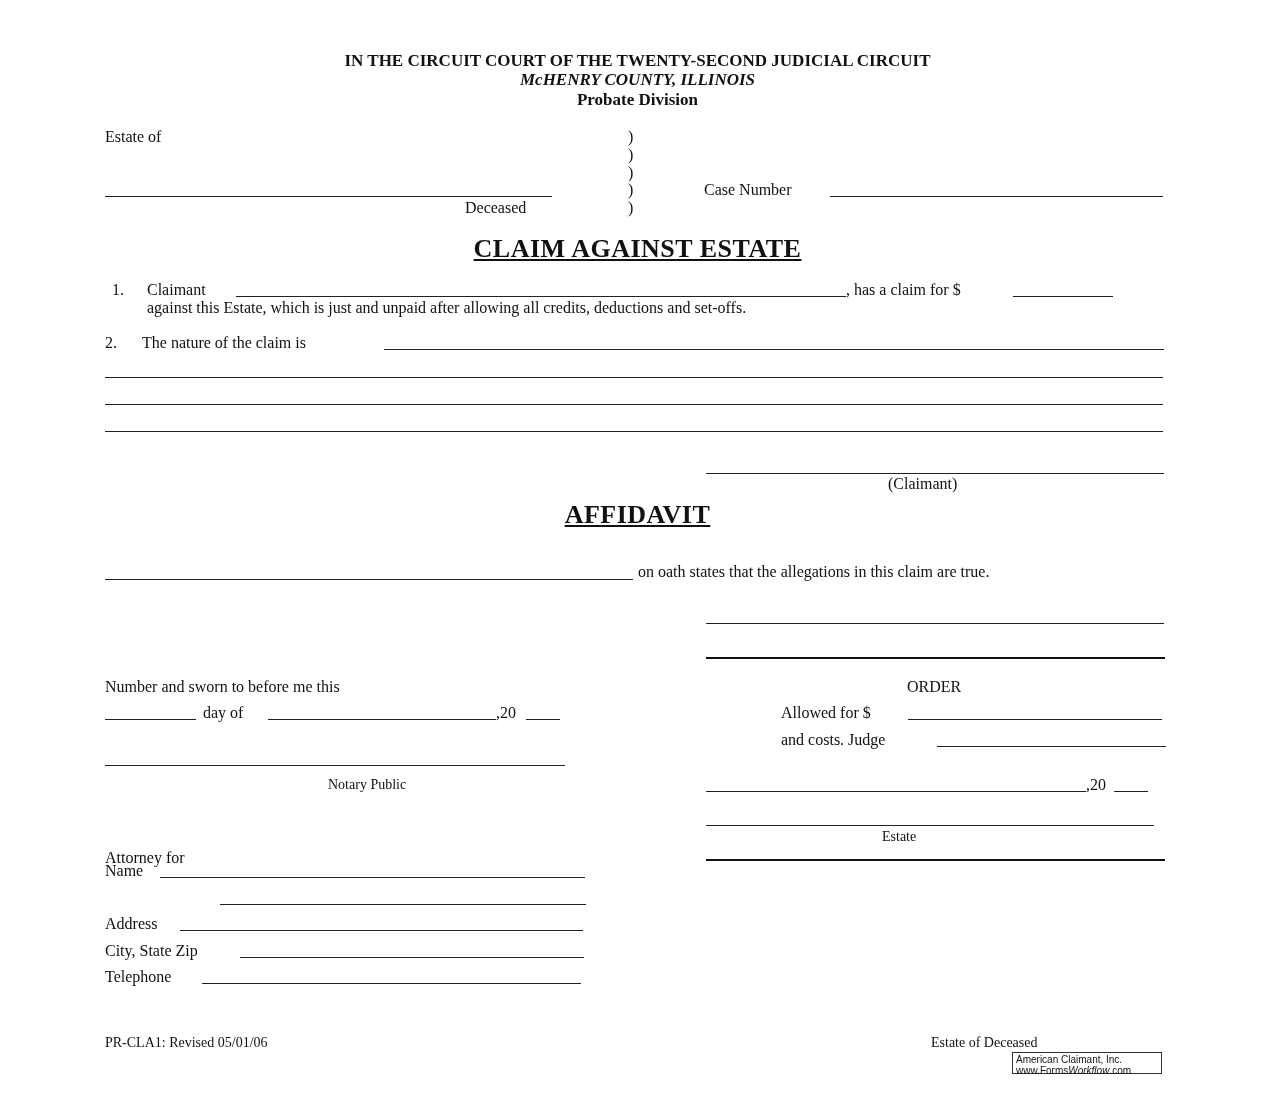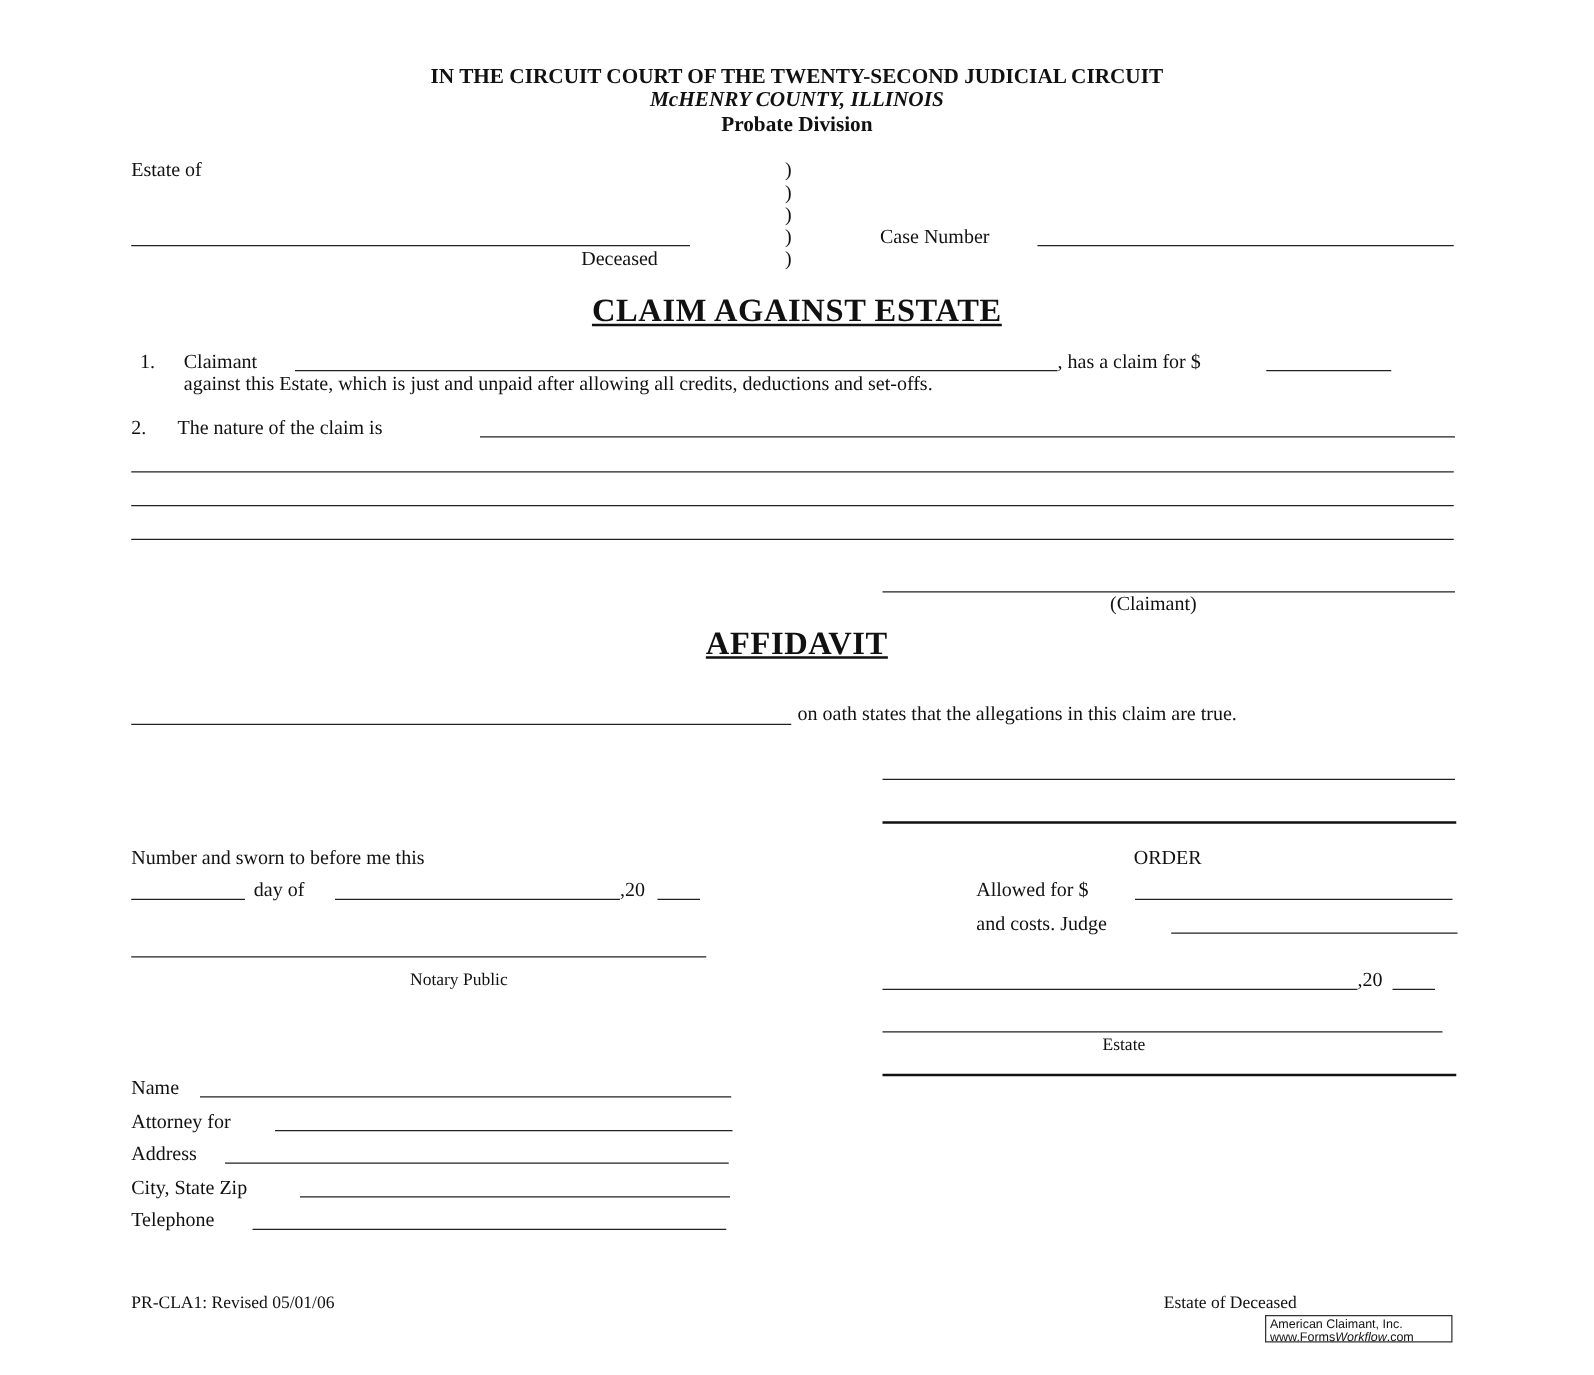--- a/index.html
+++ b/index.html
@@ -96,21 +96,21 @@
 <div class="line" style="left:1114px; top:791px; width:34px;"></div>
 
 <div class="line" style="left:706px; top:825px; width:448px;"></div>
 <div class="abs t14" style="left:882px; top:829px;">Estate</div>
 <div class="line thick" style="left:706px; top:859px; width:459px;"></div>
 
 <div class="abs t16" style="left:105px; top:862px;">Name</div>
 <div class="line" style="left:160px; top:877px; width:425px;"></div>
 <input class="field-input" style="left: 163px; top: 859px; width: 418px;" value="">
 
-<div class="abs t16" style="left:105px; top:889px;">Attorney for</div>
+<div class="abs t16" style="left:105px; top:849px;">Attorney for</div>
 <div class="line" style="left:220px; top:904px; width:366px;"></div>
 <input class="field-input" style="left: 223px; top: 886px; width: 360px;" value="">
 
 <div class="abs t16" style="left:105px; top:915px;">Address</div>
 <div class="line" style="left:180px; top:930px; width:403px;"></div>
 <input class="field-input" style="left: 183px; top: 912px; width: 396px;" value="">
 
 <div class="abs t16" style="left:105px; top:942px;">City, State Zip</div>
 <div class="line" style="left:240px; top:957px; width:344px;"></div>
 <input class="field-input" style="left: 243px; top: 939px; width: 338px;" value="">

